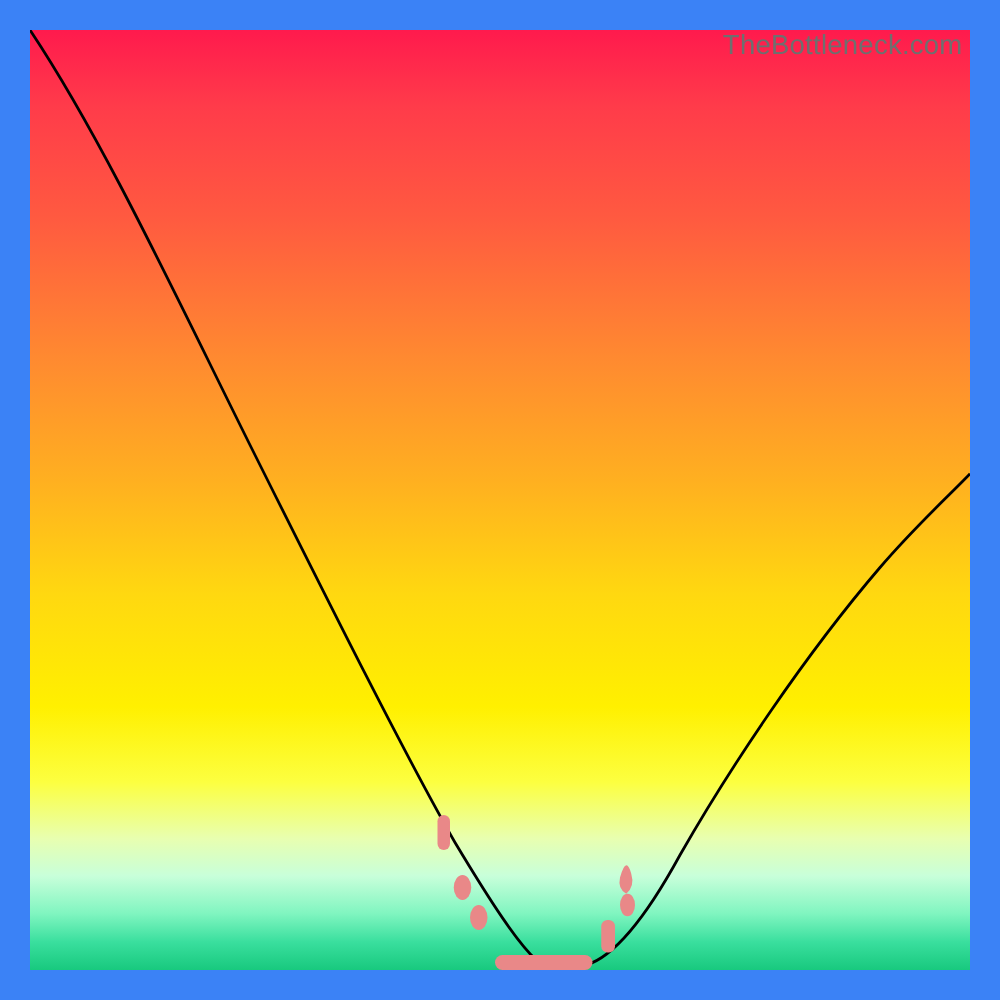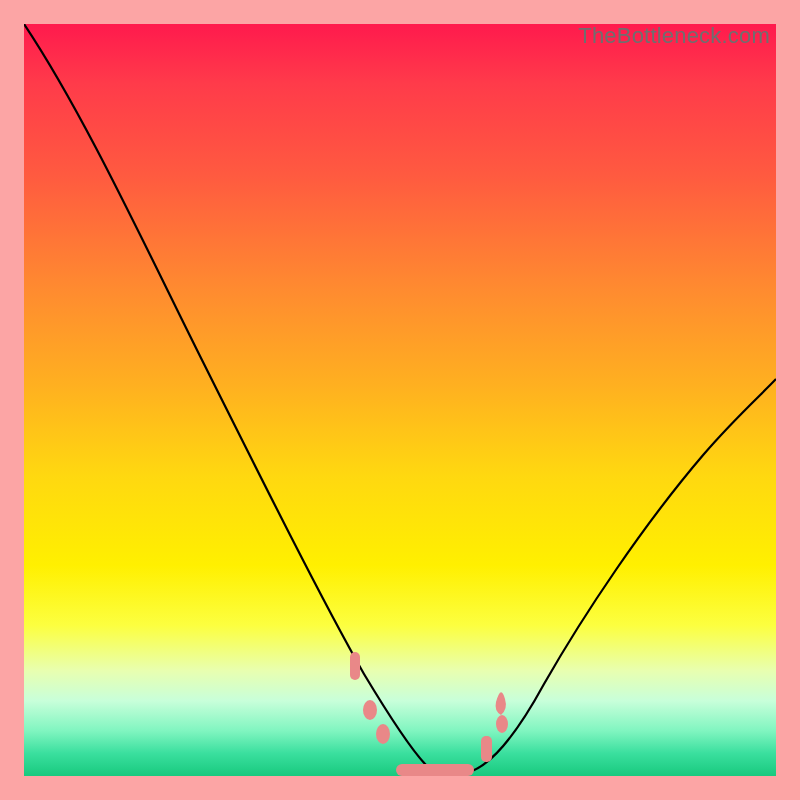--- a/index.html
+++ b/index.html
@@ -8,21 +8,21 @@
     width: 800px;
     height: 800px;
     background: #000;
     overflow: hidden;
     font-family: Arial, Helvetica, sans-serif;
   }
   .frame {
     position: absolute;
     left: 0; top: 0;
     width: 800px; height: 800px;
-    background: #fca5a5;
+    background: #3b82f6;
   }
   .plot {
     position: absolute;
     left: 24px;
     top: 24px;
     width: 752px;
     height: 752px;
     background: linear-gradient(to bottom,
       #ff1a4d 0%,
       #ff3b4a 8%,

